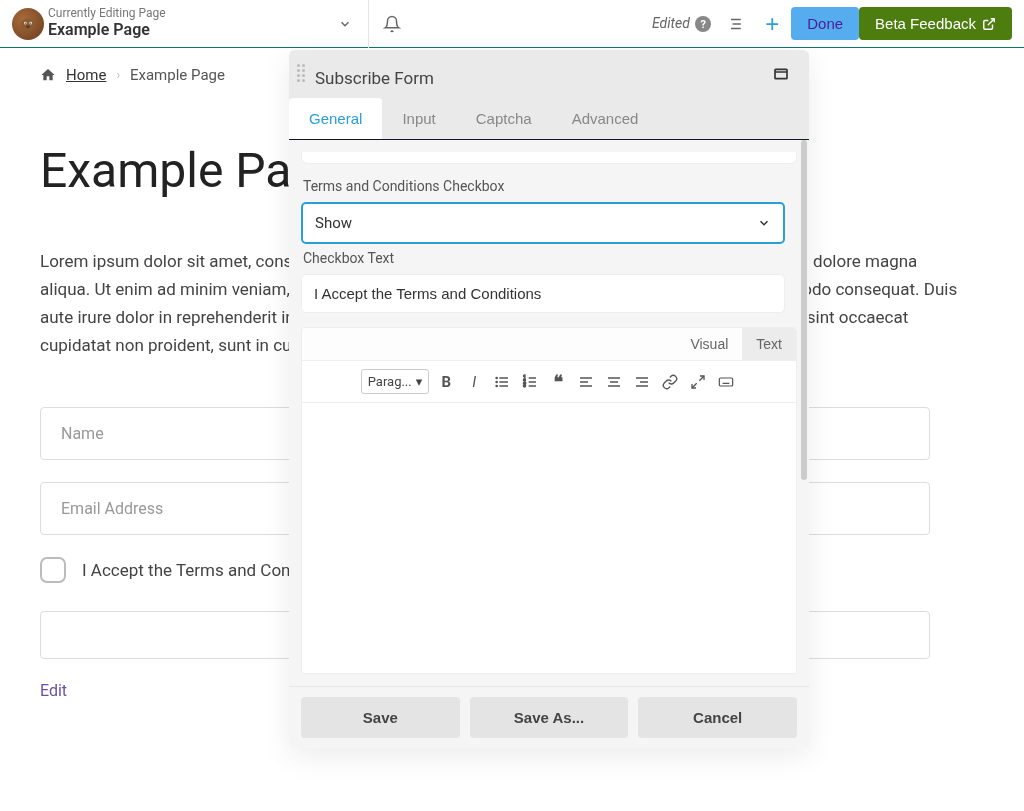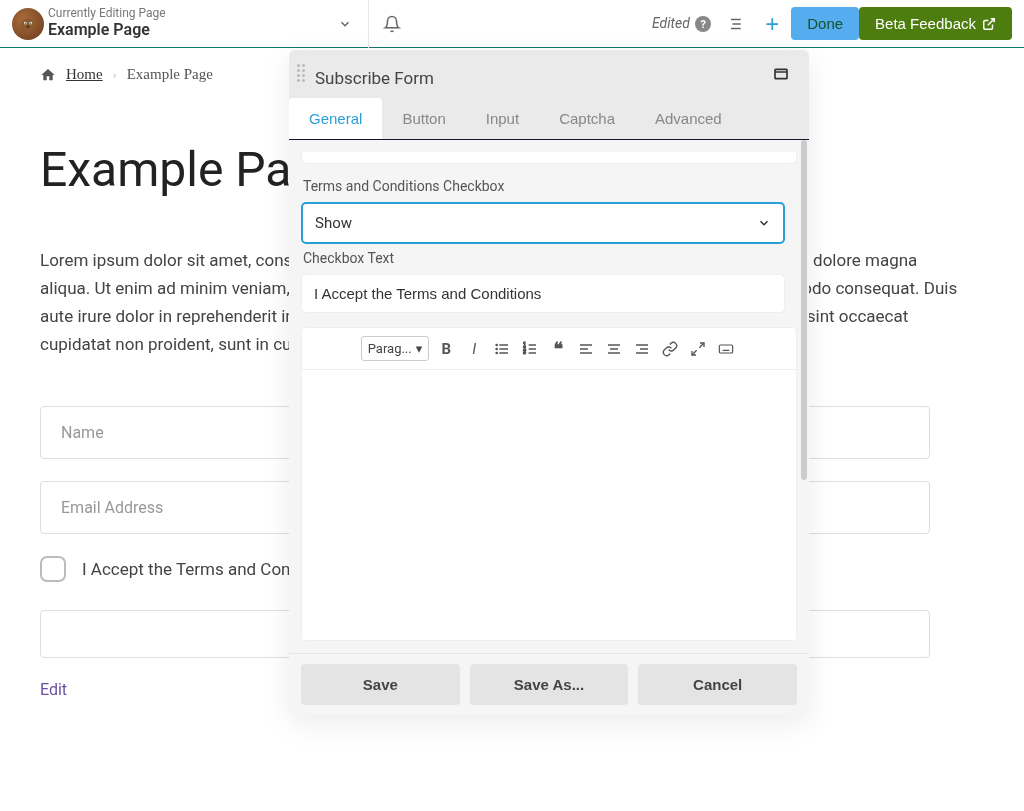--- a/index.html
+++ b/index.html
@@ -52,29 +52,29 @@
     }
     .plus-icon { color: #2a9fd6; font-size: 24px; font-weight: 300; }
     .btn {
       padding: 8px 16px;
       border-radius: 4px;
       border: none;
       font-size: 15px;
       cursor: pointer;
       display: inline-flex; align-items: center; gap: 6px;
     }
-    .btn-done { background: #55acee; color: #14532d; }
+    .btn-done { background: #55acee; color: #4c1d95; }
     .btn-feedback { background: #4d7c0f; color: #fff; }
 
     
     .breadcrumb {
       padding: 18px 40px 8px;
       font-size: 15px;
       color: #555;
-      display: flex; align-items: center; gap: 10px; font-family: Liberation Serif, serif;
+      display: flex; align-items: center; gap: 10px;
     }
     .breadcrumb .home-link { text-decoration: underline; color: #333; }
     .breadcrumb .chev { color: #bbb; font-size: 12px; }
 
     
     .content { padding: 20px 40px; }
     .page-heading { font-size: 48px; font-weight: 400; color: #222; margin: 30px 0 48px; }
     .body-text { font-size: 17px; line-height: 1.65; color: #444; max-width: 920px; margin-bottom: 48px; }
 
     .form-field {
@@ -343,21 +343,20 @@
     <button class="icon-btn">
       <svg width="16" height="16" viewBox="0 0 24 24" fill="none" stroke="currentColor" stroke-width="2.5">
           <rect x="3" y="5" width="18" height="14" rx="1"></rect>
           <line x1="3" y1="9" x2="21" y2="9"></line>
         </svg>
     </button>
   </div>
 
   <div class="tabs">
     <button class="tab active">General</button>
-    <button class="tab">Button</button>
     <button class="tab">Input</button>
     <button class="tab">Captcha</button>
     <button class="tab">Advanced</button>
   </div>
 
   <div class="panel-body">
     <div class="panel-scroll"></div>
     <div class="white-row"></div>
 
     <div class="field-label">Terms and Conditions Checkbox</div>
@@ -366,20 +365,24 @@
       <svg width="14" height="14" viewBox="0 0 24 24" fill="none" stroke="currentColor" stroke-width="2.5">
           <polyline points="6 9 12 15 18 9"></polyline>
         </svg>
     </div>
 
     <div class="field-label">Checkbox Text</div>
     <input class="text-input" value="I Accept the Terms and Conditions" style="">
 
 
     <div class="editor-container">
+      <div class="editor-tabs">
+        <button class="etab">Visual</button>
+        <button class="etab inactive">Text</button>
+      </div>
       <div class="toolbar">
         <div class="format-select">
           <span>Parag...</span>
           <span>▾</span>
         </div>
         <div class="tool-icon">
             <b>B</b>
           </div>
         <div class="tool-icon">
             <i>I</i>

